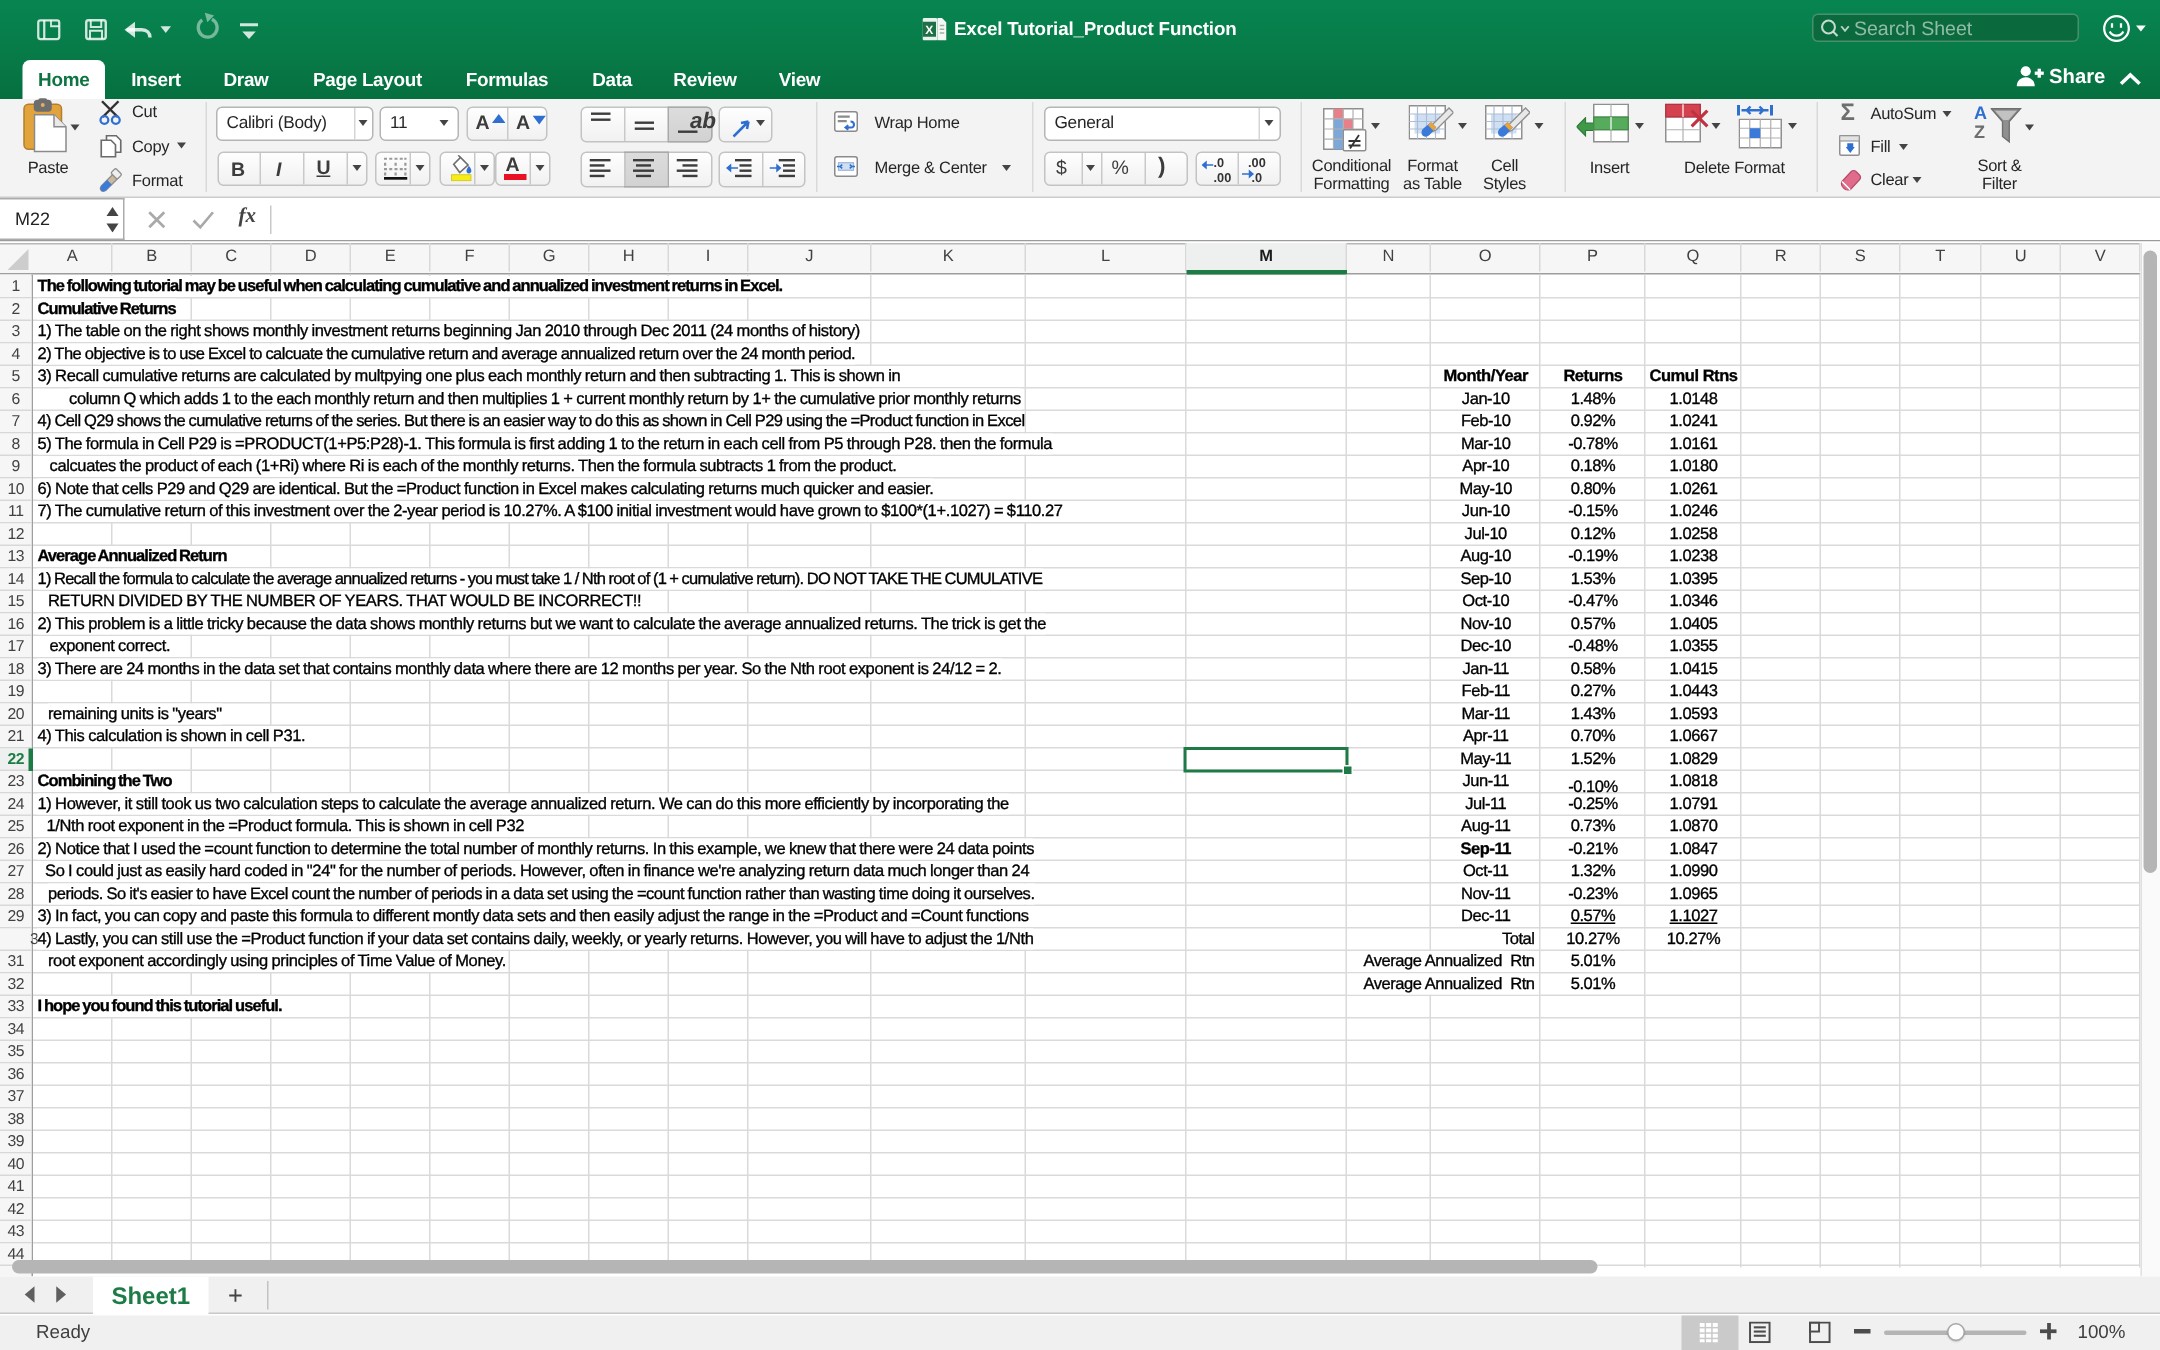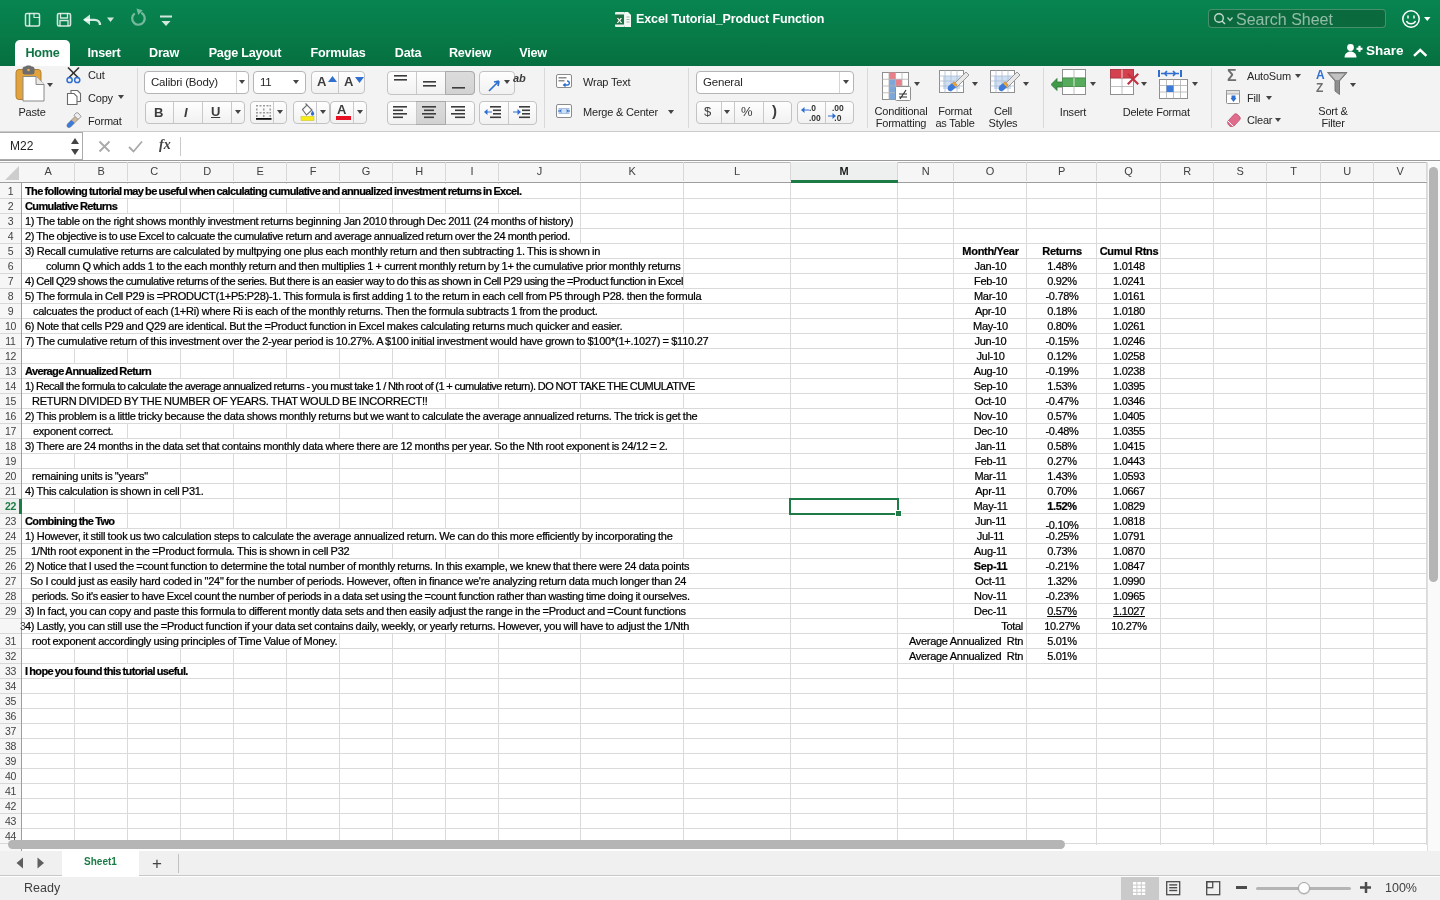--- a/index.html
+++ b/index.html
@@ -101,21 +101,21 @@
     </svg>
 <div class="ticon" style="left:636px;">
       <span id="title">Excel Tutorial_Product Function</span>
     </div>
 <div id="search"></div>
 <svg class="abs" style="left:1213px;top:12px" width="22" height="14">
       <circle cx="6" cy="6" r="4.3" fill="none" stroke="rgba(255,255,255,0.75)" stroke-width="1.4"></circle>
       <line x1="9.2" y1="9.2" x2="12" y2="12" stroke="rgba(255,255,255,0.75)" stroke-width="1.4"></line>
       <path d="M14.5 5.5 l2.5 3 2.5 -3" fill="none" stroke="rgba(255,255,255,0.7)" stroke-width="1.3"></path>
     </svg>
-<div class="abs" style="left:1236px;top:11px;font-size:16px;color:rgba(255,255,255,0.55);">Search Sheet</div>
+<div class="abs" style="left:1236px;top:11px;font-size:13px;color:rgba(255,255,255,0.55);">Search Sheet</div>
 <svg class="abs" style="left:1400px;top:8px" width="36" height="22">
       <circle cx="11" cy="11" r="8.2" fill="none" stroke="#fff" stroke-width="1.5"></circle>
       <line x1="8" y1="7.5" x2="8" y2="10.5" stroke="#fff" stroke-width="1.5"></line>
       <line x1="14" y1="7.5" x2="14" y2="10.5" stroke="#fff" stroke-width="1.5"></line>
       <path d="M6.5 13 a4.8,4.2 0 0 0 9,0" fill="none" stroke="#fff" stroke-width="1.4"></path>
       <path d="M24 9 h6.5 l-3.25 4 z" fill="#fff"></path>
     </svg>
 <div id="hometab">Home</div>
 <div class="tab" style="left:44px;width:120px;">Insert</div>
 <div class="tab" style="left:104px;width:120px;">Draw</div>
@@ -240,21 +240,21 @@
     </svg>
 <svg class="abs" style="left:423px;top:74px" width="20" height="17">
       <rect x="0" y="7" width="13" height="1.6" fill="#3c3c3c"></rect>
       <rect x="0" y="11" width="13" height="1.6" fill="#3c3c3c"></rect>
     </svg>
 <svg class="abs" style="left:452px;top:74px" width="20" height="17">
       <rect x="0" y="13" width="13" height="1.6" fill="#3c3c3c"></rect>
       <rect x="0" y="17" width="13" height="1.6" fill="#3c3c3c"></rect>
     </svg>
 <div class="rbtn" style="left:479px;top:71px;width:36px;height:24px;"></div>
-<div class="rlab" style="left:513px;top:72px;font-size:11px;font-style:italic;font-weight:bold;color:#3c3c3c;">ab</div>
+<div class="rlab" style="left:460px;top:72px;font-size:15px;font-style:italic;font-weight:bold;color:#3c3c3c;">ab</div>
 <svg class="abs" style="left:488px;top:77px" width="16" height="16">
       <path d="M1 14 L11 4 M11 4 l-5 1 M11 4 l-1 5" stroke="#2e6fd0" stroke-width="1.7" fill="none"></path>
     </svg>
 <div class="carr" style="left:504px;top:80px;"></div>
 <div class="rbtn" style="left:387px;top:101px;width:88px;height:24px;"></div>
 <div class="abs rsel" style="left:416px;top:101px;width:30px;height:24px;border:1px solid #aaa;"></div>
 <div class="abs" style="left:416px;top:102px;width:1px;height:22px;background:#c9c9c9;"></div>
 <svg class="abs" style="left:393px;top:105px" width="20" height="17">
       <rect x="0" y="1" width="14" height="1.6" fill="#3c3c3c"></rect>
       <rect x="0" y="4.5" width="10" height="1.6" fill="#3c3c3c"></rect>
@@ -292,21 +292,21 @@
     </svg>
 <svg class="abs" style="left:513px;top:108px" width="8" height="8">
       <path d="M0 3.5 H4.5 V1 L8 4 l-3.5 3 V4.5 H0 z" fill="#2e6fd0"></path>
     </svg>
 <svg class="abs" style="left:556px;top:74px" width="20" height="16">
       <rect x="0.5" y="0.5" width="15" height="13" rx="1.5" fill="#fff" stroke="#8b8b8b"></rect>
       <rect x="2.5" y="3" width="8" height="1.5" fill="#8b8b8b"></rect>
       <rect x="2.5" y="6" width="6" height="1.5" fill="#8b8b8b"></rect>
       <path d="M11 7 c3 0 3 4 0.5 4 h-3 M9.5 9.5 l-1.8 1.5 1.8 1.5" stroke="#2e6fd0" stroke-width="1.4" fill="none"></path>
     </svg>
-<div class="rlab" style="left:583px;top:76px;">Wrap Text</div>
+<div class="rlab" style="left:583px;top:76px;">Wrap Home</div>
 <svg class="abs" style="left:556px;top:104px" width="20" height="16">
       <rect x="0.5" y="0.5" width="15" height="13" rx="1.5" fill="#fff" stroke="#8b8b8b"></rect>
       <rect x="3" y="4.5" width="10" height="5" fill="#cfe0f4" stroke="#9ab4d8" stroke-width="0.8"></rect>
       <path d="M4.5 7 l-2.5 0 M4 7 l1.5 -1.3 M4 7 l1.5 1.3 M11.5 7 l2.5 0 M12 7 l-1.5 -1.3 M12 7 l-1.5 1.3" stroke="#2e6fd0" stroke-width="1.1" fill="none"></path>
     </svg>
 <div class="rlab" style="left:583px;top:106px;">Merge &amp; Center</div>
 <div class="carr" style="left:668px;top:110px;"></div>
 <div class="combo" style="left:696px;top:71px;width:158px;height:23px;"></div>
 <div class="rlab" style="left:703px;top:76px;font-size:11.5px;">General</div>
 <div class="abs" style="left:839px;top:72px;width:1px;height:21px;background:#d5d5d5;"></div>
@@ -679,21 +679,21 @@
 <div class="num" style="left:954px;width:73px;top:293px;">Feb-11</div>
 <div class="num" style="left:1027px;width:70px;top:293px;">0.27%</div>
 <div class="num" style="left:1097px;width:64px;top:293px;">1.0443</div>
 <div class="num" style="left:954px;width:73px;top:308px;">Mar-11</div>
 <div class="num" style="left:1027px;width:70px;top:308px;">1.43%</div>
 <div class="num" style="left:1097px;width:64px;top:308px;">1.0593</div>
 <div class="num" style="left:954px;width:73px;top:323px;">Apr-11</div>
 <div class="num" style="left:1027px;width:70px;top:323px;">0.70%</div>
 <div class="num" style="left:1097px;width:64px;top:323px;">1.0667</div>
 <div class="num" style="left:954px;width:73px;top:338px;">May-11</div>
-<div class="num" style="left:1027px;width:70px;top:338px;font-weight:bold;">1.52%</div>
+<div class="num" style="left:1027px;width:70px;top:338px;">1.52%</div>
 <div class="num" style="left:1097px;width:64px;top:338px;">1.0829</div>
 <div class="num" style="left:954px;width:73px;top:353px;">Jun-11</div>
 <div class="num" style="left:1027px;width:70px;top:357px;">-0.10%</div>
 <div class="num" style="left:1097px;width:64px;top:353px;">1.0818</div>
 <div class="num" style="left:954px;width:73px;top:368px;">Jul-11</div>
 <div class="num" style="left:1027px;width:70px;top:368px;">-0.25%</div>
 <div class="num" style="left:1097px;width:64px;top:368px;">1.0791</div>
 <div class="num" style="left:954px;width:73px;top:383px;">Aug-11</div>
 <div class="num" style="left:1027px;width:70px;top:383px;">0.73%</div>
 <div class="num" style="left:1097px;width:64px;top:383px;">1.0870</div>
@@ -722,21 +722,21 @@
 <div id="vsb"></div>
 <div id="vthumb"></div>
 <div id="hthumb"></div>
 </div>
 <div class="abs" id="sheetbar"></div>
 <svg class="abs" style="left:14px;top:857px" width="40" height="12">
       <path d="M9 0.5 L2.5 6 l6.5 5.5 z" fill="#5f5f5f"></path>
       <path d="M23.5 0.5 L30 6 l-6.5 5.5 z" fill="#5f5f5f"></path>
     </svg>
 <div class="abs" style="left:62px;top:851px;width:77px;height:25px;background:#fff;"></div>
-<div class="abs" style="left:62px;top:856px;width:77px;text-align:center;font-size:10px;font-weight:bold;color:#1d7c46;">Sheet1</div>
+<div class="abs" style="left:62px;top:856px;width:77px;text-align:center;font-size:16px;font-weight:bold;color:#1d7c46;">Sheet1</div>
 <div class="abs" style="left:152px;top:854px;font-size:17px;color:#444;font-weight:normal;">+</div>
 <div class="abs" style="left:178px;top:854px;width:1px;height:19px;background:#c2c2c2;"></div>
 <div class="abs" id="statusbar"></div>
 <div class="abs" style="left:24px;top:881px;font-size:12.5px;color:#3f3f3f;">Ready</div>
 <div class="abs" style="left:1121px;top:877px;width:38px;height:23px;background:#cacaca;"></div>
 <svg class="abs" style="left:1133px;top:882px" width="15" height="13">
       <g fill="#fff">
         <rect x="0" y="0" width="3.4" height="2.6"></rect>
         <rect x="4.4" y="0" width="3.4" height="2.6"></rect>
         <rect x="8.8" y="0" width="3.4" height="2.6"></rect>

